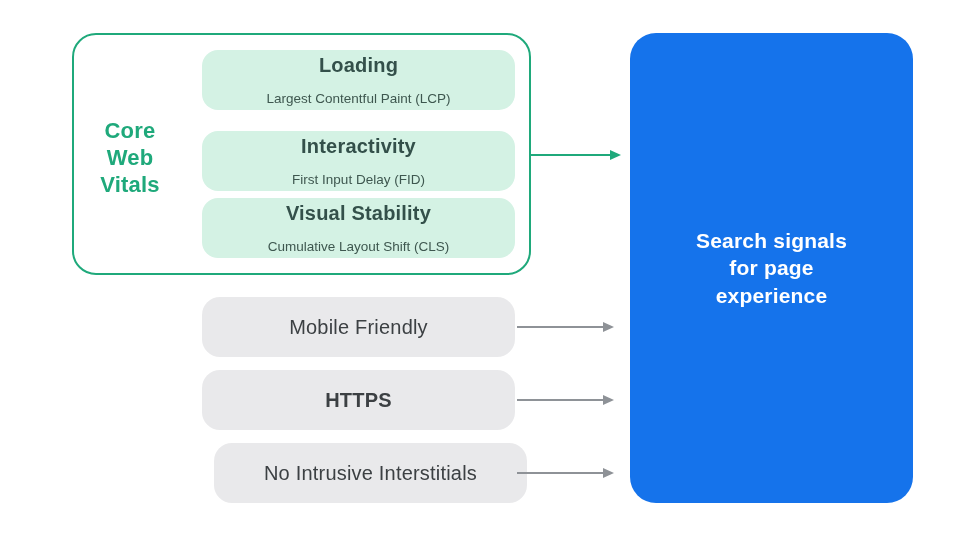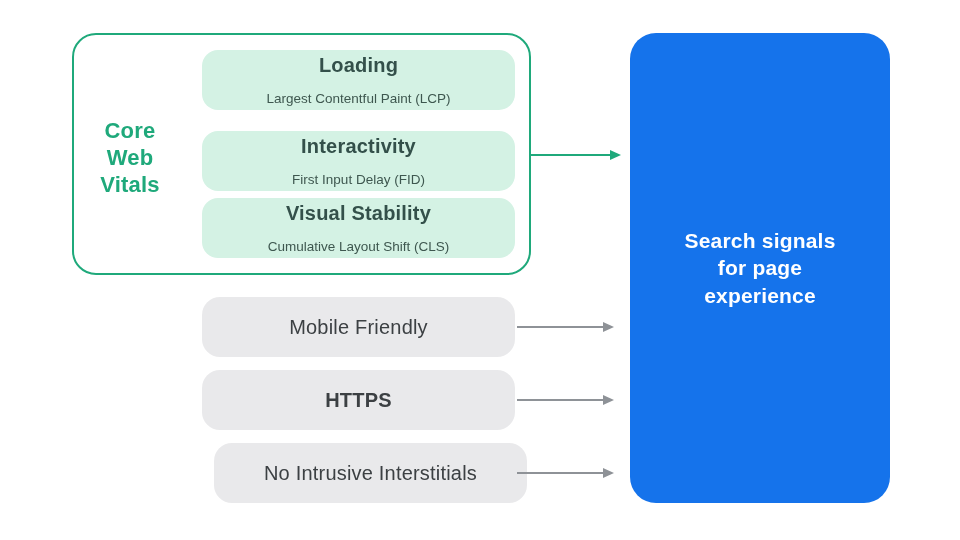--- a/index.html
+++ b/index.html
@@ -54,21 +54,21 @@
   .arrow.green .head { border-left-color:var(--green,#1FA97B); }
   .arrow.gray  { left:517px; width:97px; }
   .arrow.gray .line { background:var(--arrow-gray,#8E9297); height:2px; }
   .arrow.gray .head { border-left-color:var(--arrow-gray,#8E9297); }
   .arrow.a0 { top:320px; }
   .arrow.a1 { top:393px; }
   .arrow.a2 { top:466px; }
 
   
   .result-box {
-    position:absolute; left:630px; top:33px; width:260px; height:470px;
+    position:absolute; left:630px; top:33px; width:283px; height:470px;
     background:var(--blue,#1573EB); border-radius:26px;
     display:flex; flex-direction:column; justify-content:center; align-items:center;
     color:var(--blue-text,#ffffff); font-size:21px; font-weight:bold;
     line-height:27.5px; text-align:center; letter-spacing:.2px;
   }
 </style>
 </head>
 <body>
 
 <div class="canvas">

